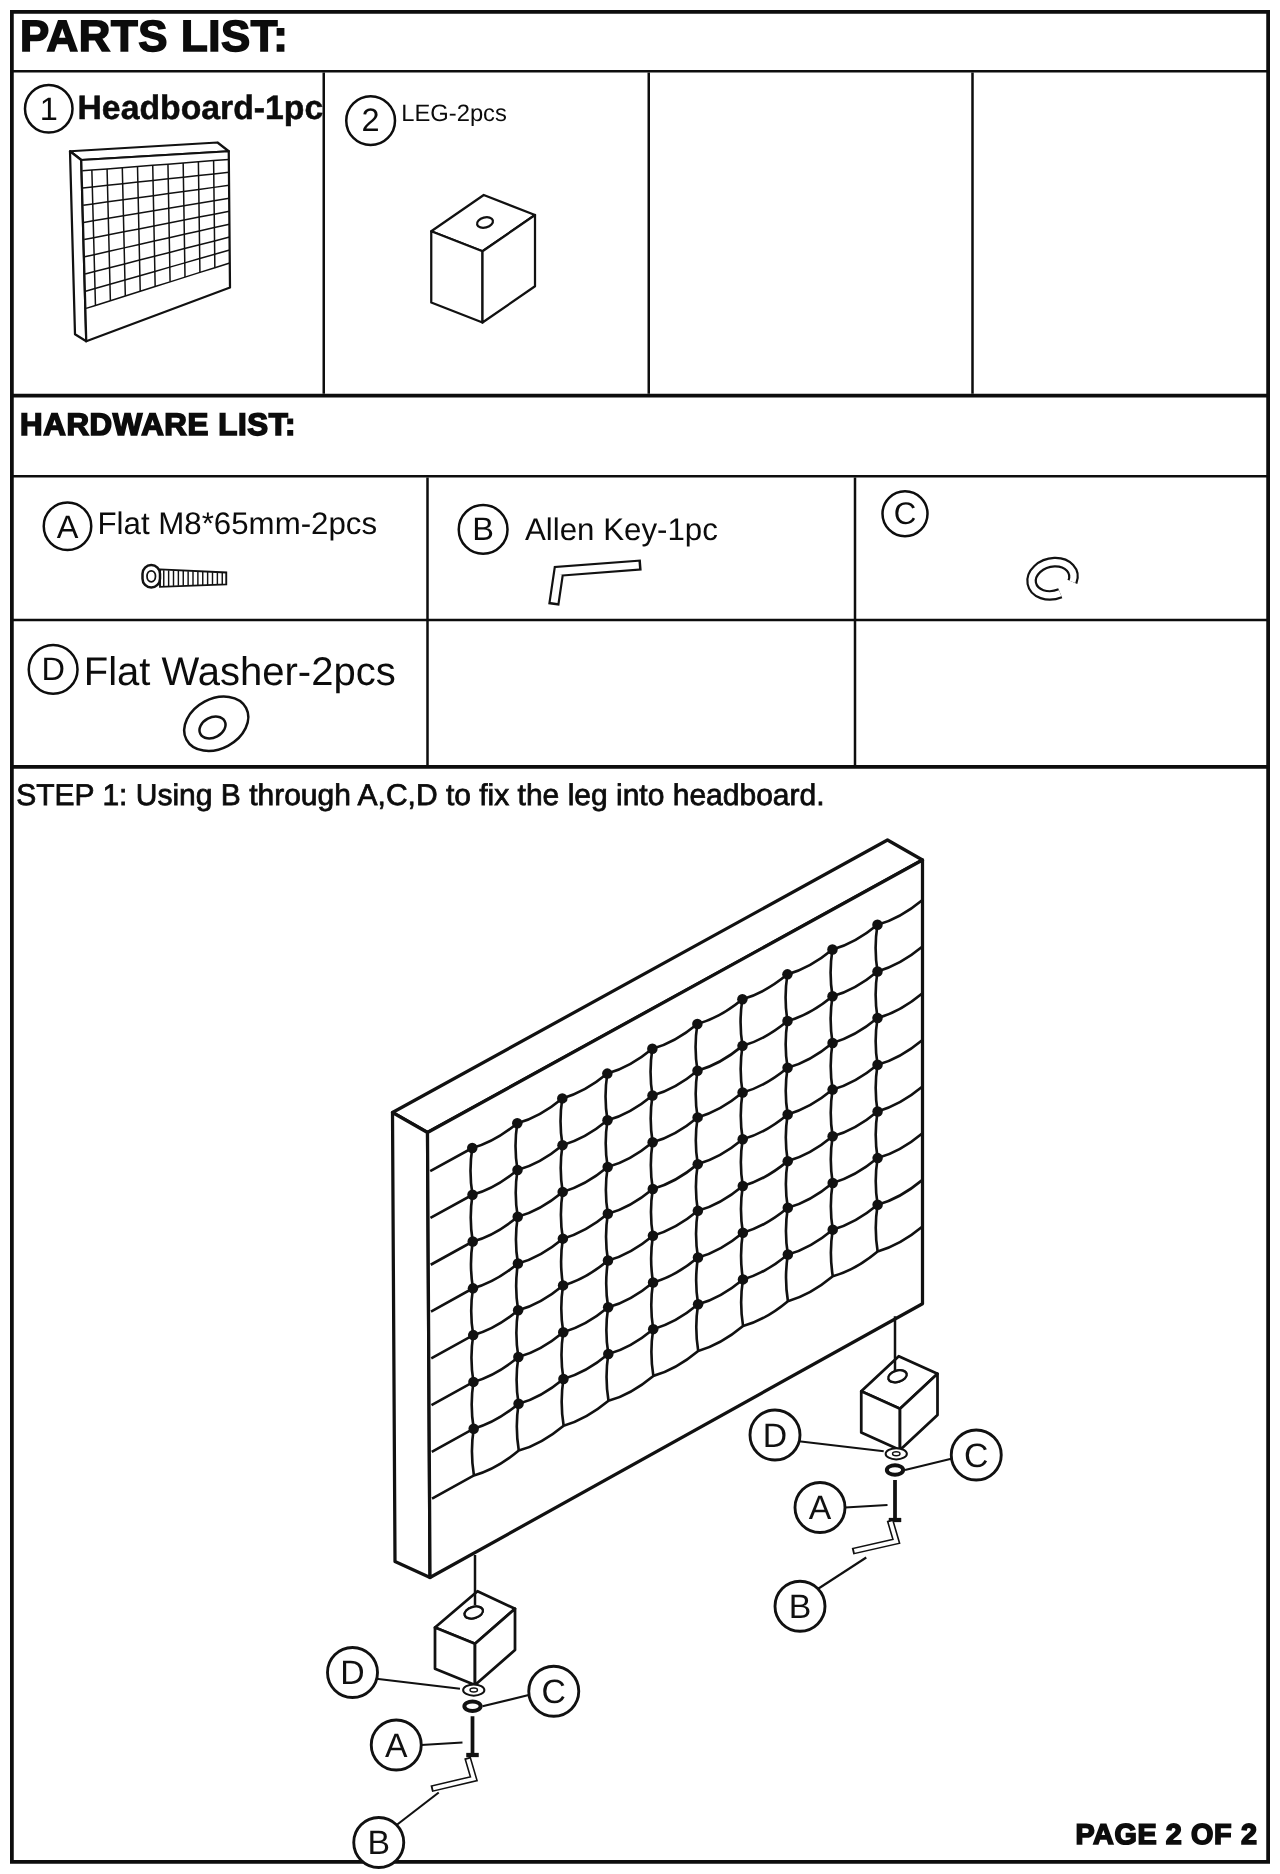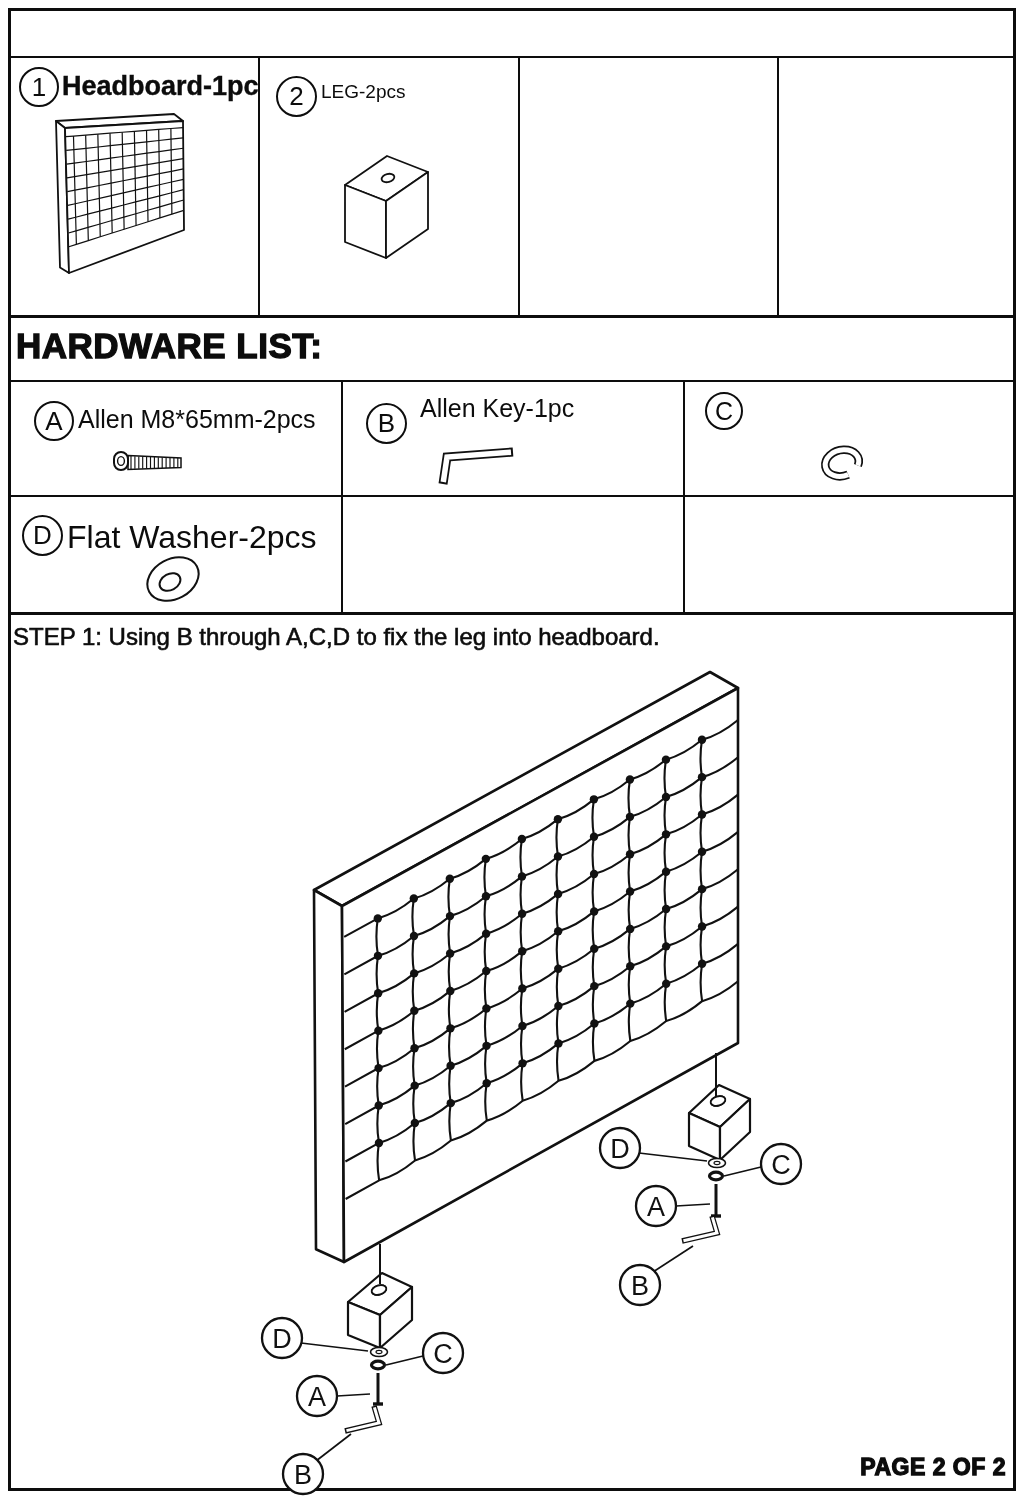--- a/index.html
+++ b/index.html
@@ -26,39 +26,40 @@
   <div class="ln" style="left:10px;top:315px;width:1004px;height:3px"></div>
   <div class="ln" style="left:10px;top:380px;width:1004px;height:2px"></div>
   <div class="ln" style="left:10px;top:495px;width:1004px;height:2px"></div>
   <div class="ln" style="left:10px;top:612px;width:1004px;height:3px"></div>
   <div class="ln" style="left:258px;top:58px;width:2px;height:257px"></div>
   <div class="ln" style="left:518px;top:58px;width:2px;height:257px"></div>
   <div class="ln" style="left:777px;top:58px;width:2px;height:257px"></div>
   <div class="ln" style="left:341px;top:382px;width:2px;height:230px"></div>
   <div class="ln" style="left:683px;top:382px;width:2px;height:230px"></div>
 
-  <div class="t heavy" style="left:16px;top:326px;font-size:35px">HARDWARE LIST:</div>
+  <div class="t heavy" style="left:16px;top:10px;font-size:35px">PARTS LIST:</div>
+  <div class="t heavy" style="left:16px;top:326px;font-size:25px">HARDWARE LIST:</div>
 
   <div class="badge" style="left:19px;top:67px;width:36px;height:36px;font-size:26px">
     <span>1</span>
   </div>
   <div class="t bold" style="left:62px;top:71px;font-size:27px">Headboard-1pc</div>
   <div class="badge" style="left:276px;top:76px;width:37px;height:37px;font-size:26px">
     <span>2</span>
   </div>
   <div class="t" style="left:321px;top:81px;font-size:19px">LEG-2pcs</div>
 
   <div class="badge" style="left:34px;top:401px;width:36px;height:36px;font-size:26px">
     <span>A</span>
   </div>
-  <div class="t" style="left:78px;top:405px;font-size:25px">Allen M8*65mm-2pcs</div>
+  <div class="t" style="left:78px;top:405px;font-size:25px">Flat M8*65mm-2pcs</div>
   <div class="badge" style="left:366px;top:403px;width:37px;height:37px;font-size:26px">
     <span>B</span>
   </div>
-  <div class="t" style="left:420px;top:394px;font-size:25px">Allen Key-1pc</div>
+  <div class="t" style="left:420px;top:410px;font-size:25px">Allen Key-1pc</div>
   <div class="badge" style="left:705px;top:392px;width:34px;height:34px;font-size:25px">
     <span>C</span>
   </div>
   <div class="badge" style="left:22px;top:515px;width:37px;height:37px;font-size:26px">
     <span>D</span>
   </div>
   <div class="t" style="left:67px;top:519px;font-size:32px">Flat Washer-2pcs</div>
 
   <div class="t stepb" style="left:13px;top:623px;font-size:24px">STEP 1: Using B through A,C,D to fix the leg into headboard.</div>
   <div class="t heavy" style="right:18px;top:1454px;font-size:23px;position:absolute">PAGE 2 OF 2</div>

